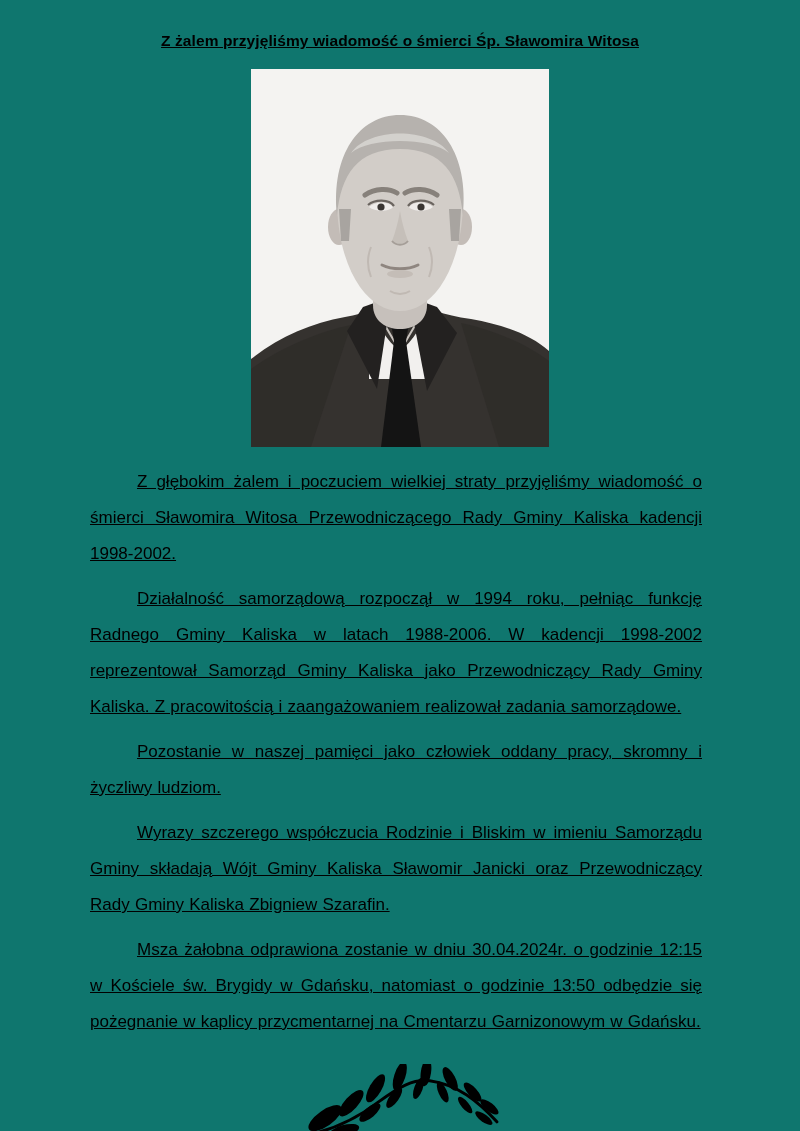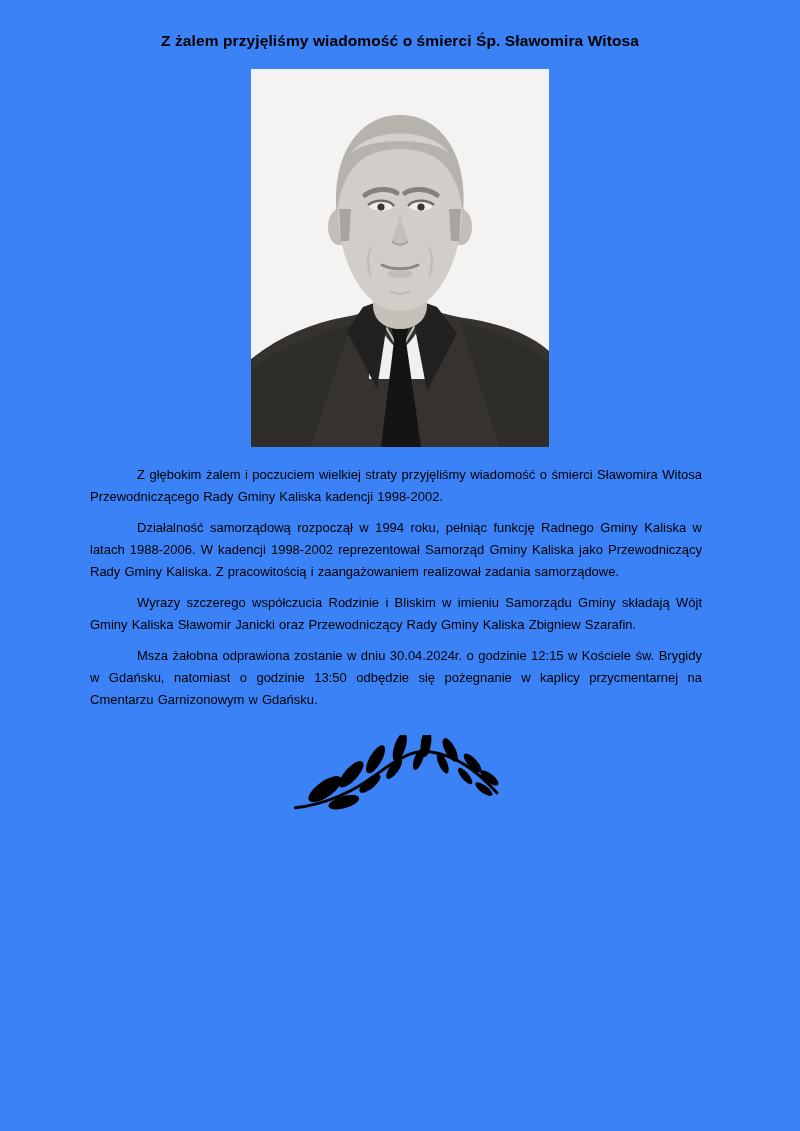--- a/index.html
+++ b/index.html
@@ -6,24 +6,25 @@
   html, body {
     margin: 0;
     padding: 0;
     background: #ffffff;
   }
   .page {
     position: relative;
     width: 800px;
     height: 1131px;
     margin: 0 auto;
-    background: #3b82f6;
+    background: #0f766e;
     color: #000000;
     font-family: "Liberation Sans", sans-serif;
     overflow: hidden;
+    text-decoration: underline;
   }
   .title {
     margin: 0;
     padding-top: 31px;
     text-align: center;
     font-size: 15.5px;
     line-height: 20px;
     font-weight: bold;
     letter-spacing: 0.1px;
   }
@@ -33,22 +34,22 @@
     margin: 18px auto 0 auto;
     overflow: hidden;
   }
   .photo-wrap svg { display: block; }
   .body-text {
     width: 620px;
     margin: 17px auto 0 auto;
   }
   .body-text p {
     margin: 0 8px 9px 0;
-    font-size: 13px;
-    line-height: 22px;
+    font-size: 17px;
+    line-height: 36px;
     text-align: justify;
     text-indent: 47px;
     word-spacing: 0.5px;
   }
   .laurel-wrap {
     width: 218px;
     margin: 24px 0 0 288px;
   }
   .laurel-wrap svg { display: block; }
 </style>
@@ -112,20 +113,21 @@
       <path d="M131,196 C141,201 157,201 167,196" fill="none" stroke="#8f8680" stroke-width="3" stroke-linecap="round"></path>
       <ellipse cx="149" cy="205" rx="13" ry="4" fill="#c4bdb7"></ellipse>
 
       <path d="M139,222 C145,226 153,226 159,222" fill="none" stroke="#c0b9b3" stroke-width="2"></path>
     </svg>
   </div>
 
   <div class="body-text">
     <p>Z głębokim żalem i poczuciem wielkiej straty przyjęliśmy wiadomość o śmierci Sławomira Witosa Przewodniczącego Rady Gminy Kaliska kadencji 1998-2002.</p>
     <p>Działalność samorządową rozpoczął w 1994 roku, pełniąc funkcję Radnego Gminy Kaliska w latach 1988-2006. W kadencji 1998-2002 reprezentował Samorząd Gminy Kaliska jako Przewodniczący Rady Gminy Kaliska. Z pracowitością i zaangażowaniem realizował zadania samorządowe.</p>
+    <p>Pozostanie w naszej pamięci jako człowiek oddany pracy, skromny i życzliwy ludziom.</p>
     <p>Wyrazy szczerego współczucia Rodzinie i Bliskim w imieniu Samorządu Gminy składają Wójt Gminy Kaliska Sławomir Janicki oraz Przewodniczący Rady Gminy Kaliska Zbigniew Szarafin.</p>
     <p>Msza żałobna odprawiona zostanie w dniu 30.04.2024r. o godzinie 12:15 w Kościele św. Brygidy w Gdańsku, natomiast o godzinie 13:50 odbędzie się pożegnanie w kaplicy przycmentarnej na Cmentarzu Garnizonowym w Gdańsku.</p>
   </div>
 
   <div class="laurel-wrap">
     <svg width="218" height="84" viewBox="0 0 230 90" xmlns="http://www.w3.org/2000/svg">
       <g fill="#000000">
 
         <path d="M6,78 C40,74 70,60 96,40 C118,24 132,16 150,18 C180,22 202,40 222,62" fill="none" stroke="#000000" stroke-width="3.2" stroke-linecap="round"></path>
 

